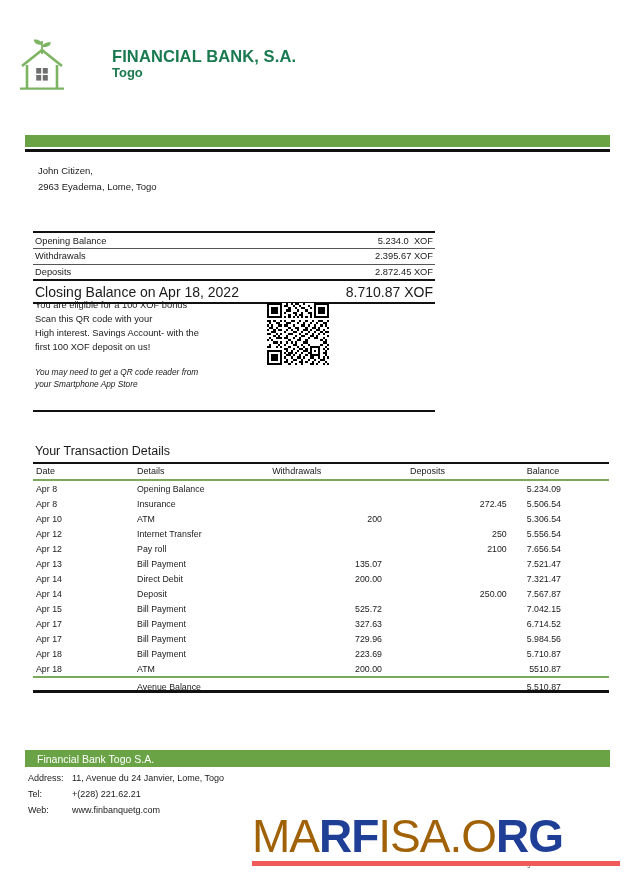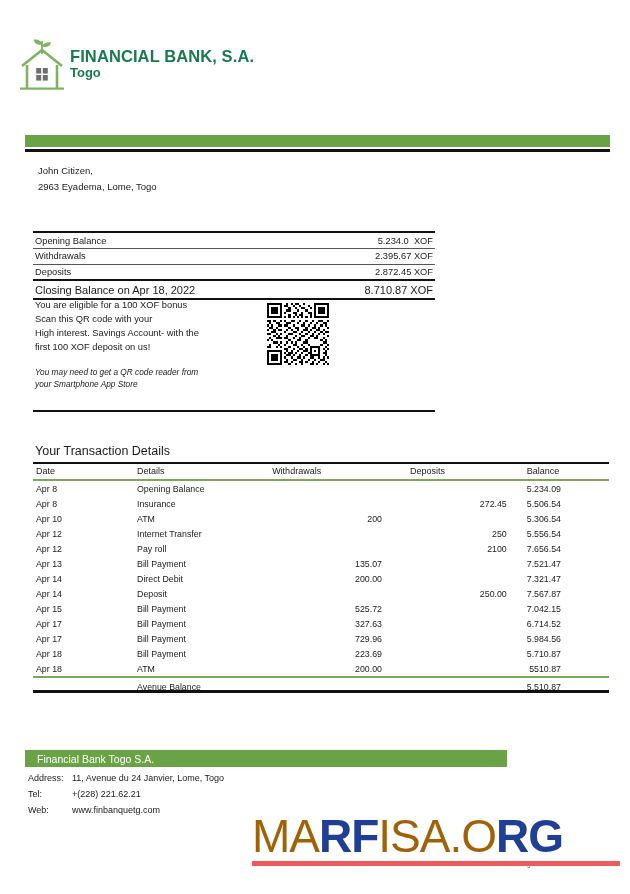--- a/index.html
+++ b/index.html
@@ -19,20 +19,21 @@
     overflow: hidden;
   }
 
   
   .logo-block {
     position: absolute;
     left: 18px;
     top: 38px;
     display: flex;
     align-items: center;
+    gap: 42px;
   }
   .logo-mark {
     width: 48px;
     height: 52px;
     flex: 0 0 48px;
   }
   .brand-text {
     margin-left: 4px;
     line-height: 1.08;
   }
@@ -107,21 +108,21 @@
     padding-left: 44px;
   }
   .summary-mid-rule {
     height: 1.6px;
     background: #111111;
   }
   .summary-closing {
     display: flex;
     justify-content: space-between;
     align-items: baseline;
-    font-size: 11px;
+    font-size: 14px;
     padding: 2.8px 2px 2.6px 2px;
   }
   .summary-after-rule {
     height: 1.6px;
     background: #111111;
   }
 
   
   .promo {
     position: absolute;
@@ -214,21 +215,21 @@
     width: 576px;
     height: 2.6px;
     background: #111111;
   }
 
   
   .footer-band {
     position: absolute;
     left: 25px;
     top: 750px;
-    width: 482px;
+    width: 585px;
     height: 17px;
     background: #6aa345;
   }
   .footer-band-text {
     position: absolute;
     left: 12px;
     top: 2.5px;
     font-size: 10.5px;
     color: #ffffff;
   }

